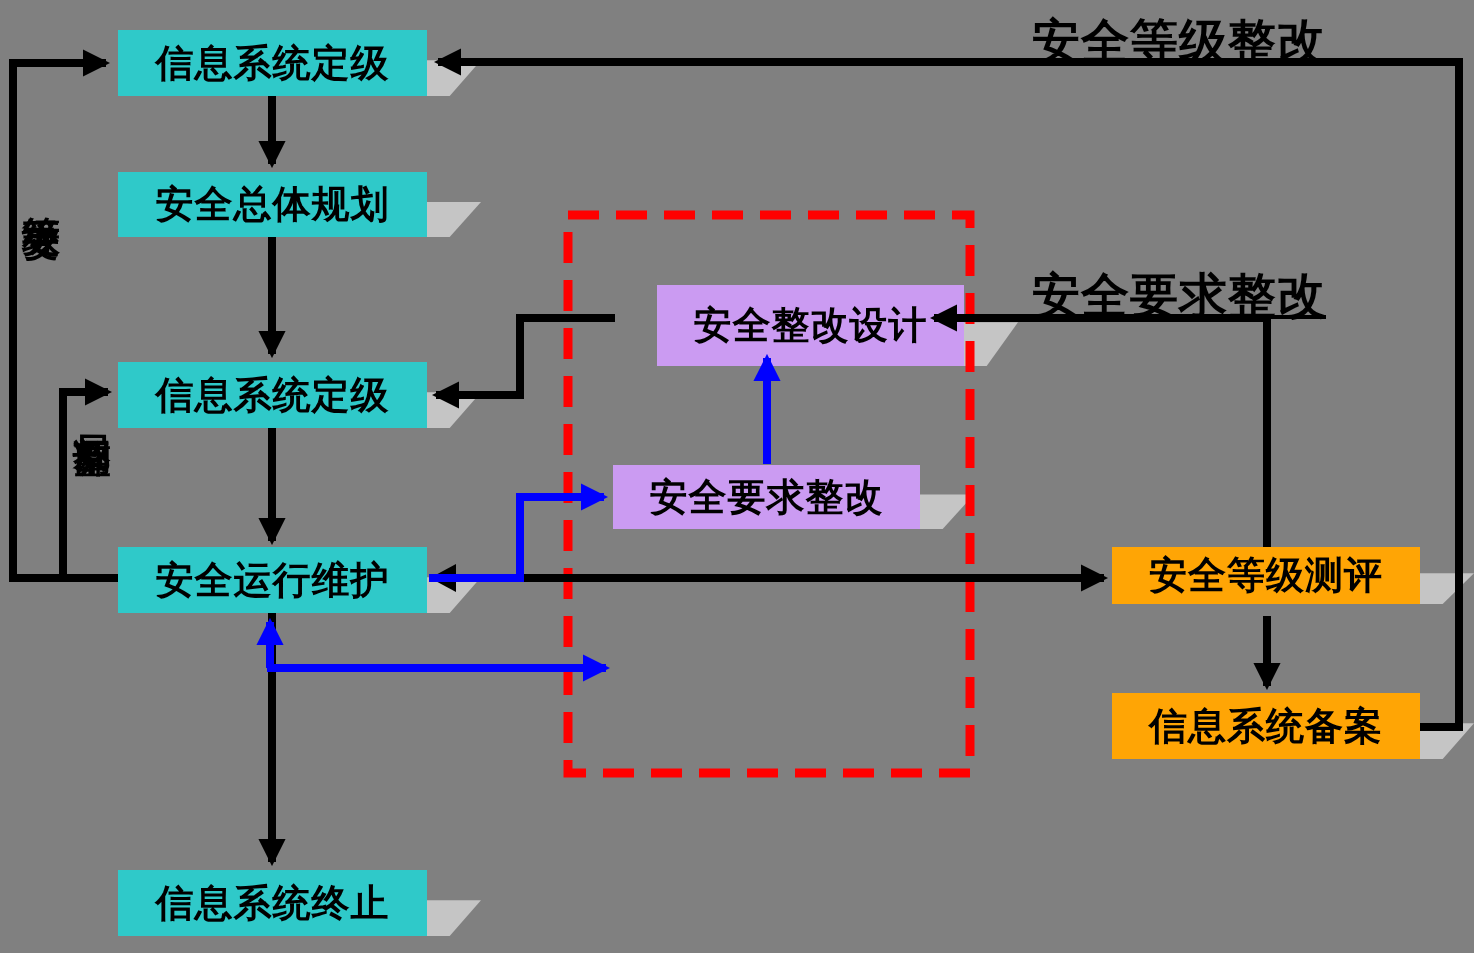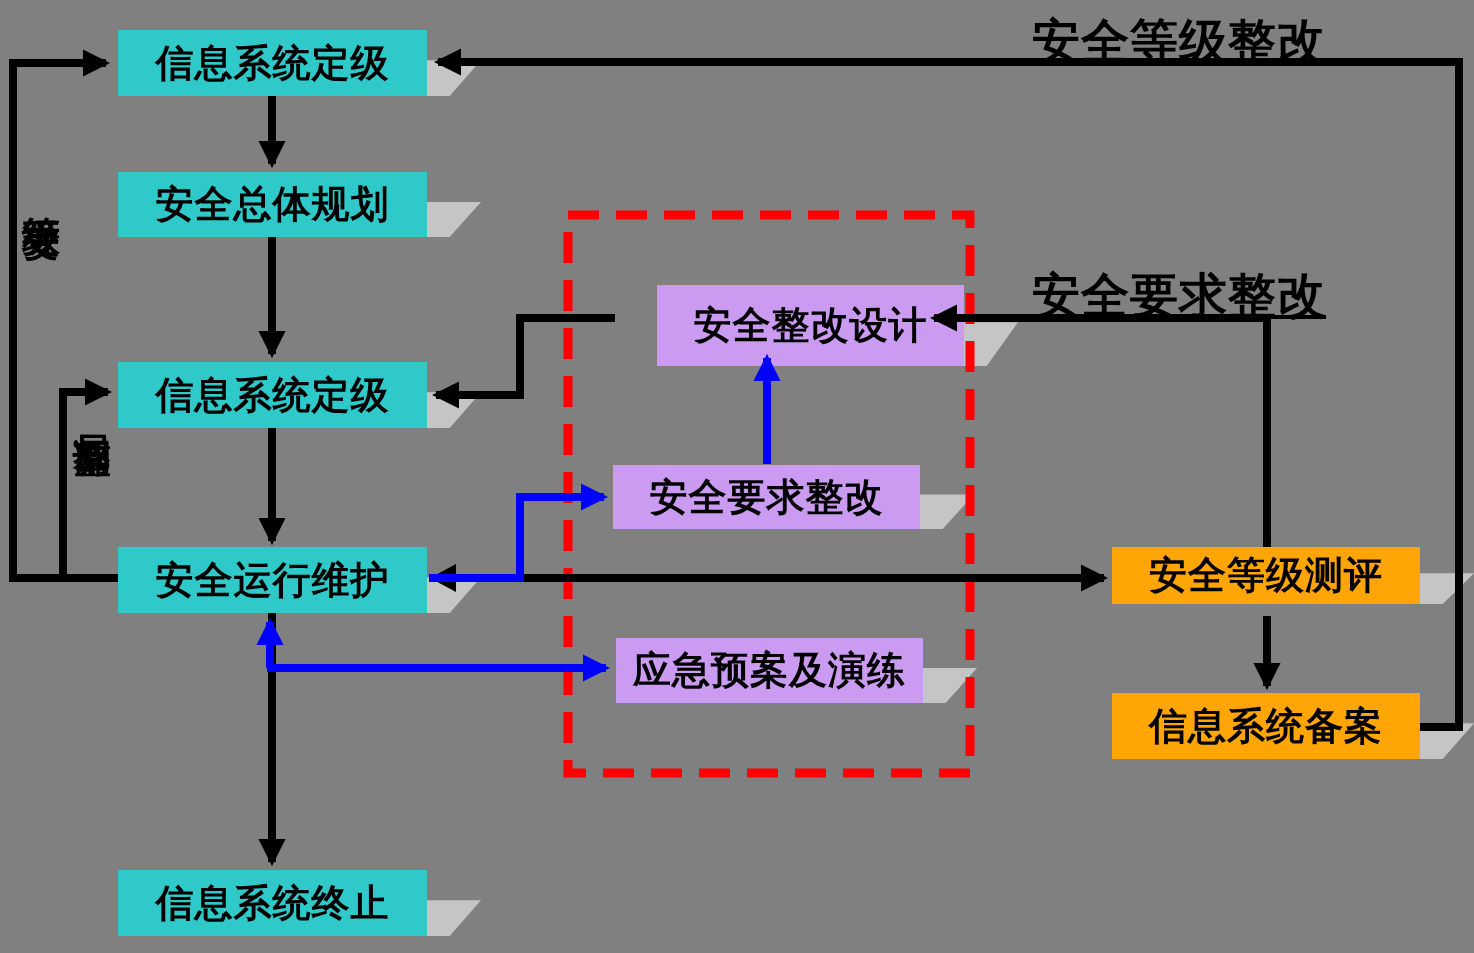--- a/index.html
+++ b/index.html
@@ -55,21 +55,20 @@
   <div class="node cyan" style="left:118px;top:362px;width:309px;height:66px;">信息系统定级</div>
 
   <div class="node cyan" style="left:118px;top:547px;width:309px;height:66px;">安全运行维护</div>
 
   <div class="node cyan" style="left:118px;top:870px;width:309px;height:66px;">信息系统终止</div>
 
   <div class="node purple" style="left:610px;top:285px;width:307px;height:81px;margin-left:47px;">安全整改设计</div>
 
   <div class="node purple" style="left:613px;top:465px;width:307px;height:64px;">安全要求整改</div>
 
-  <div class="node purple" style="left:616px;top:638px;width:307px;height:65px;">应急预案及演练</div>
 
   <div class="node orange" style="left:1112px;top:547px;width:308px;height:57px;">安全等级测评</div>
 
   <div class="node orange" style="left:1112px;top:693px;width:308px;height:66px;">信息系统备案</div>
 
   <div class="edge-label" style="left:1032px;top:10px;">安全等级整改</div>
 
   <div class="edge-label" style="left:1032px;top:264px;text-decoration:underline;">安全要求整改</div>
 
   <div class="edge-label vertical" style="left:15px;top:186px;">等级变更</div>

